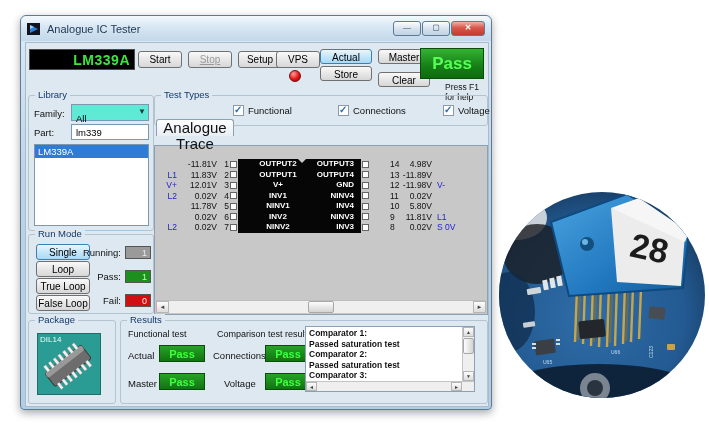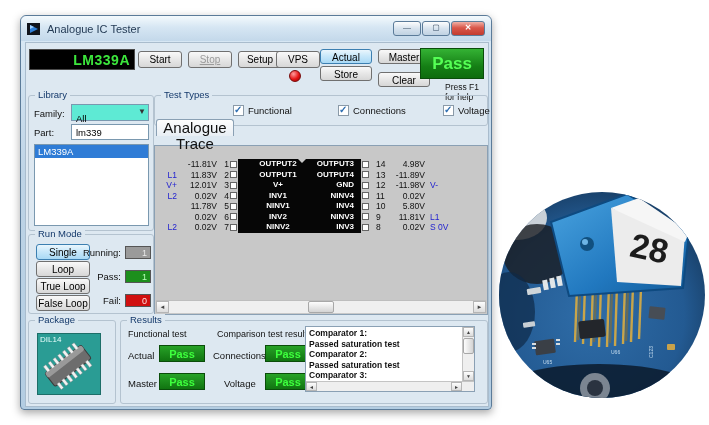--- a/index.html
+++ b/index.html
@@ -90,21 +90,21 @@
   .trow { display:flex; height:10.5px; font-size:8.5px; line-height:10.5px; color:#111; }
   .c { display:block; }
   .logic  { width:20px; text-align:right; color:#2323cf; }
   .volt   { width:40px; text-align:right; margin-right:0; }
   .num    { width:12px; text-align:right; }
   .sq { width:7px; height:7px; margin:1.5px 0 0 1px; background:#fff; border:1px solid #666; }
   .chipL { width:62px; background:#060606; color:#fff; font-size:8px; font-weight:bold;
            padding-left:18px; margin-left:1px;text-align:center; }
   .chipR { width:61px; background:#060606; color:#fff; font-size:8px; font-weight:bold;
            text-align:right; padding-right:7px; }
-  .numR  { width:14px; text-align:left; padding-left:7px; }
+  .numR  { width:14px; text-align:left; padding-left:21px; }
   .voltR { width:42px; text-align:right; }
   .logicR{ width:36px; text-align:left; padding-left:5px; color:#2323cf; }
   .notch { position:absolute; left:143px; top:13px; width:0; height:0;
            border-left:4px solid transparent; border-right:4px solid transparent;
            border-top:4px solid #c8c8c8; }
   .hscroll { position:absolute; left:1px; right:1px; bottom:1px; height:13px; background:#efefef;
              border-top:1px solid #bdbdbd; }
   .harrow { position:absolute; top:0; width:13px; height:12px; background:linear-gradient(#fdfdfd,#dcdcdc);
             border:1px solid #b5b5b5; font-size:6px; text-align:center; line-height:11px; color:#444; }
   .hthumb { position:absolute; left:152px; top:0; width:26px; height:12px;

